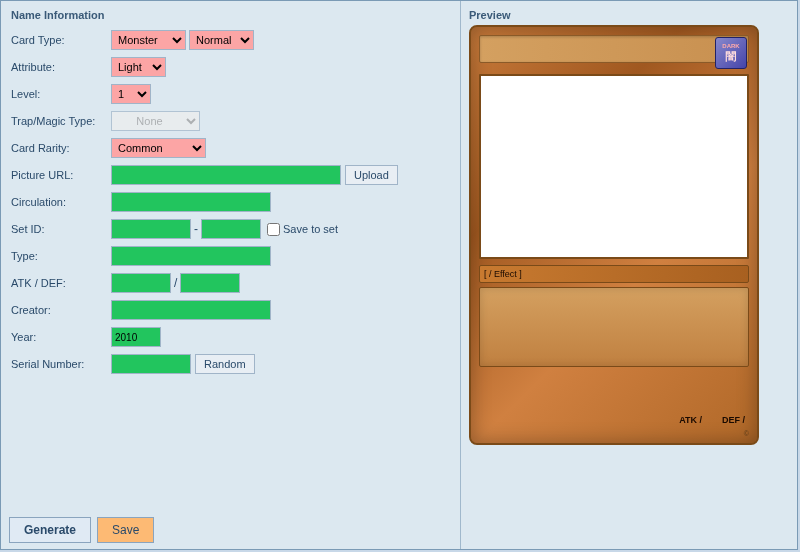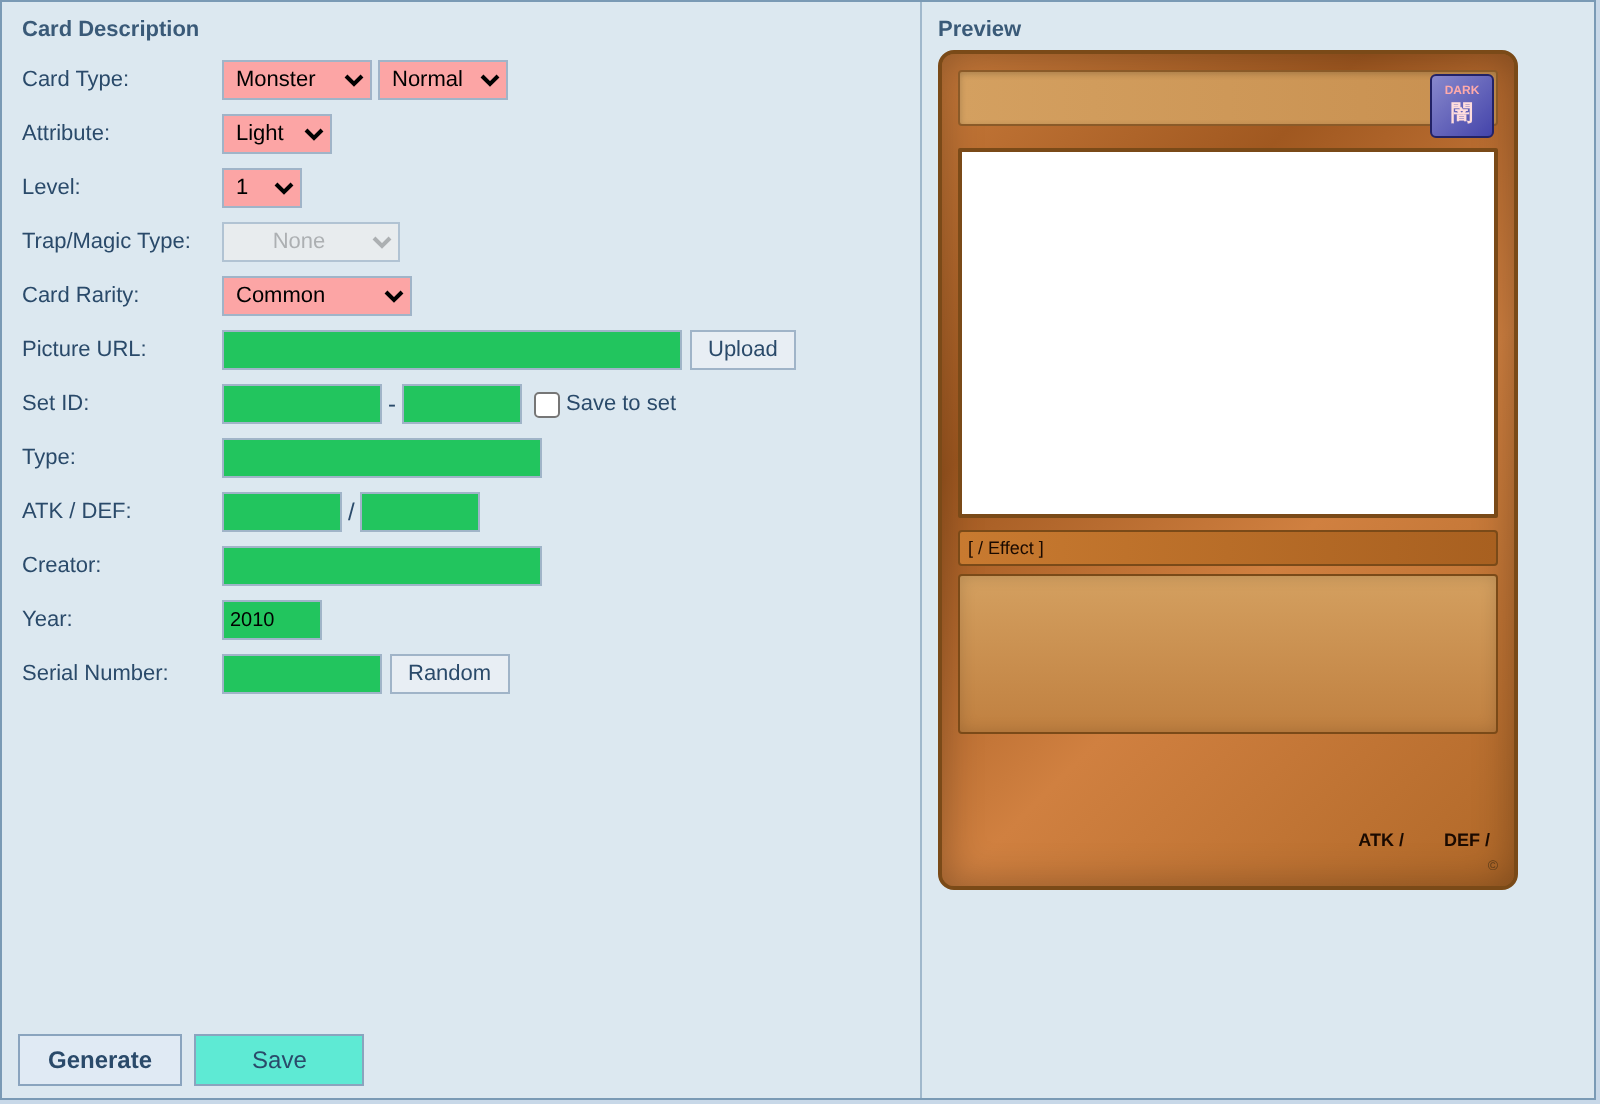--- a/index.html
+++ b/index.html
@@ -137,22 +137,22 @@
       padding: 0 14px;
       background: #e0eaf4;
       border: 1px solid #8aa4be;
       font-size: 12px;
       cursor: pointer;
       color: #2a4a6a;
       font-weight: bold;
     }
     .save-btn {
       height: 26px;
-      padding: 0 28px;
-      background: #5eead4;
+      padding: 0 14px;
+      background: #fdba74;
       border: 1px solid #8aa4be;
       font-size: 12px;
       cursor: pointer;
       color: #2a4a6a;
     }
     
     .preview-title {
       font-size: 11px;
       color: #3a5a78;
       font-weight: bold;
@@ -246,21 +246,21 @@
       position: relative;
       display: inline-block;
     }
   </style>
 </head>
 <body>
 
 <div class="main-container">
 
   <div class="left-panel" style="position: relative;">
-    <div class="panel-title">Card Description</div>
+    <div class="panel-title">Name Information</div>
 
 
     <div class="form-row">
       <span class="form-label">Card Type:</span>
       <select class="form-select select-cardtype">
         <option>Monster</option>
         <option>Spell</option>
         <option>Trap</option>
       </select>
       <select class="form-select select-normal">
@@ -317,20 +317,24 @@
         <option>Secret Rare</option>
       </select>
     </div>
 
     <div class="form-row">
       <span class="form-label">Picture URL:</span>
       <input class="form-input input-picture" type="text" style="">
       <button class="upload-btn">Upload</button>
     </div>
 
+    <div class="form-row">
+      <span class="form-label">Circulation:</span>
+      <input class="form-input input-circulation" type="text" style="">
+    </div>
 
     <div class="form-row">
       <span class="form-label">Set ID:</span>
       <input class="form-input input-setid1" type="text" style="">
       <span style="margin: 0 3px; color:#2a4a6a;">-</span>
       <input class="form-input input-setid2" type="text" style="">
       <label class="save-to-set">
         <input type="checkbox" style="">
         <span>Save to set</span>
       </label>

